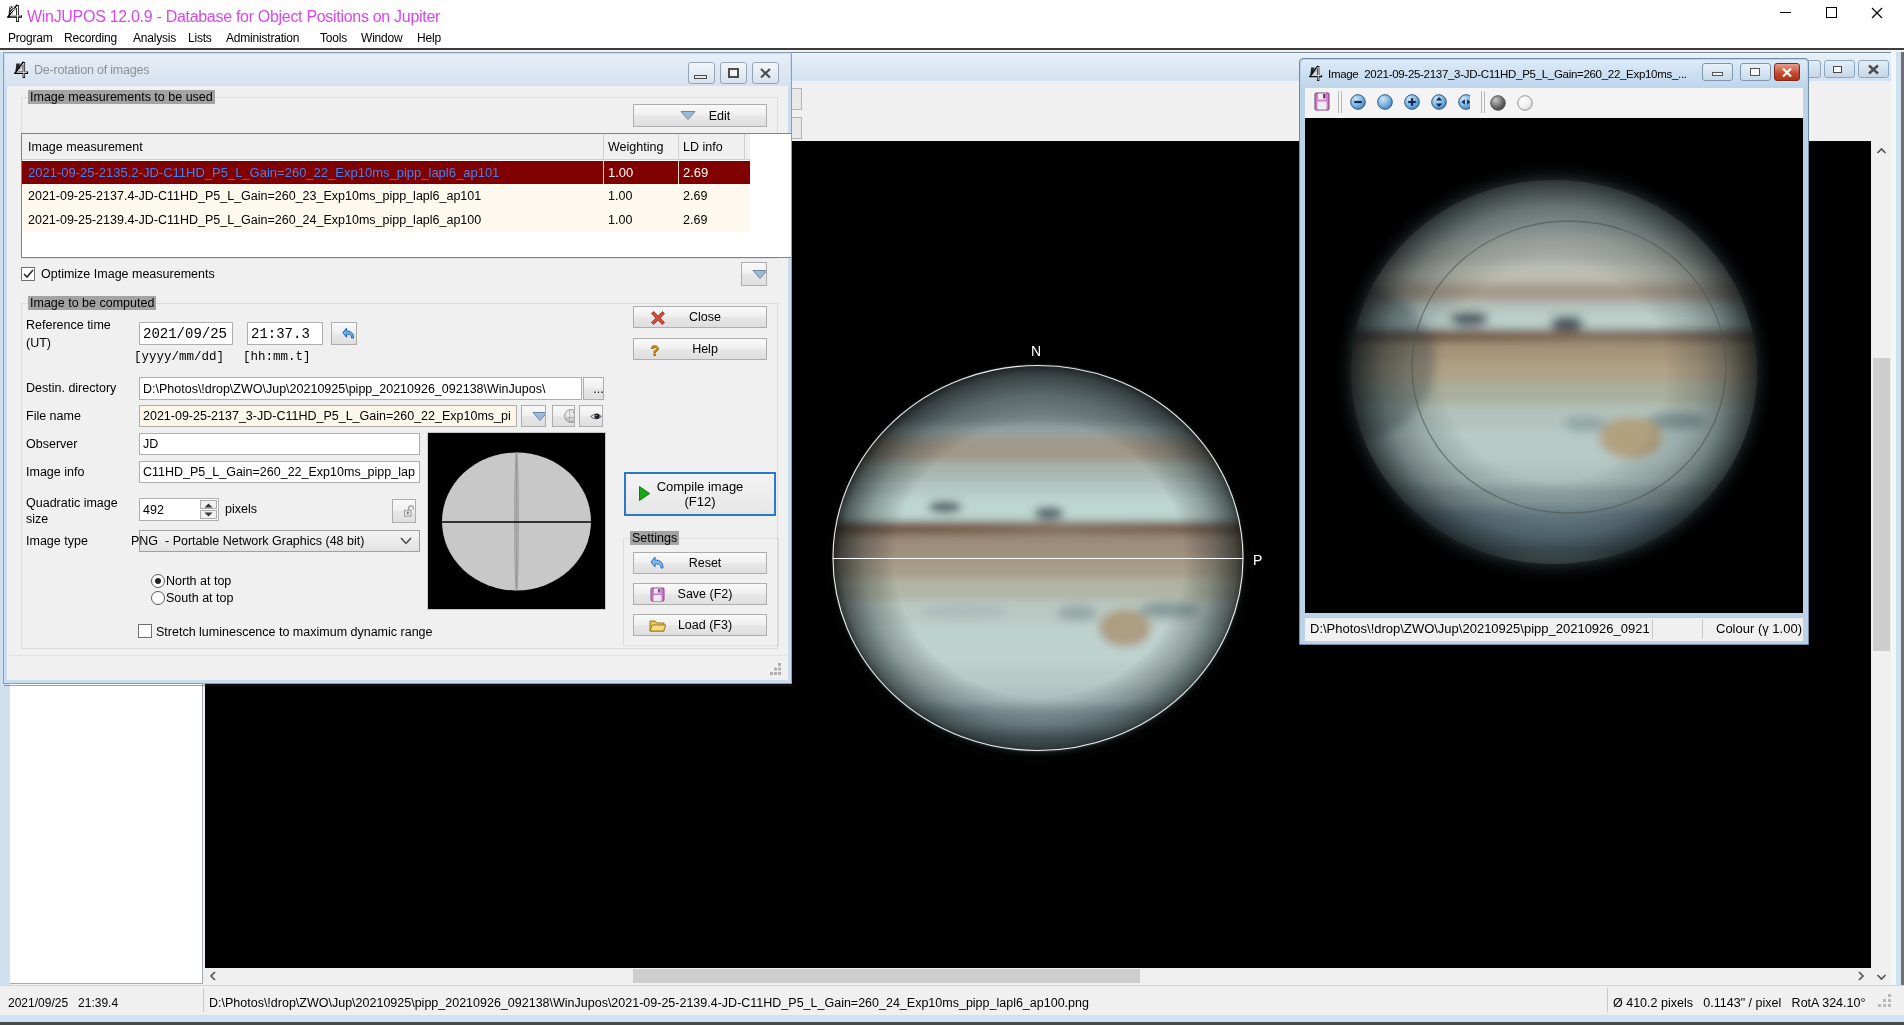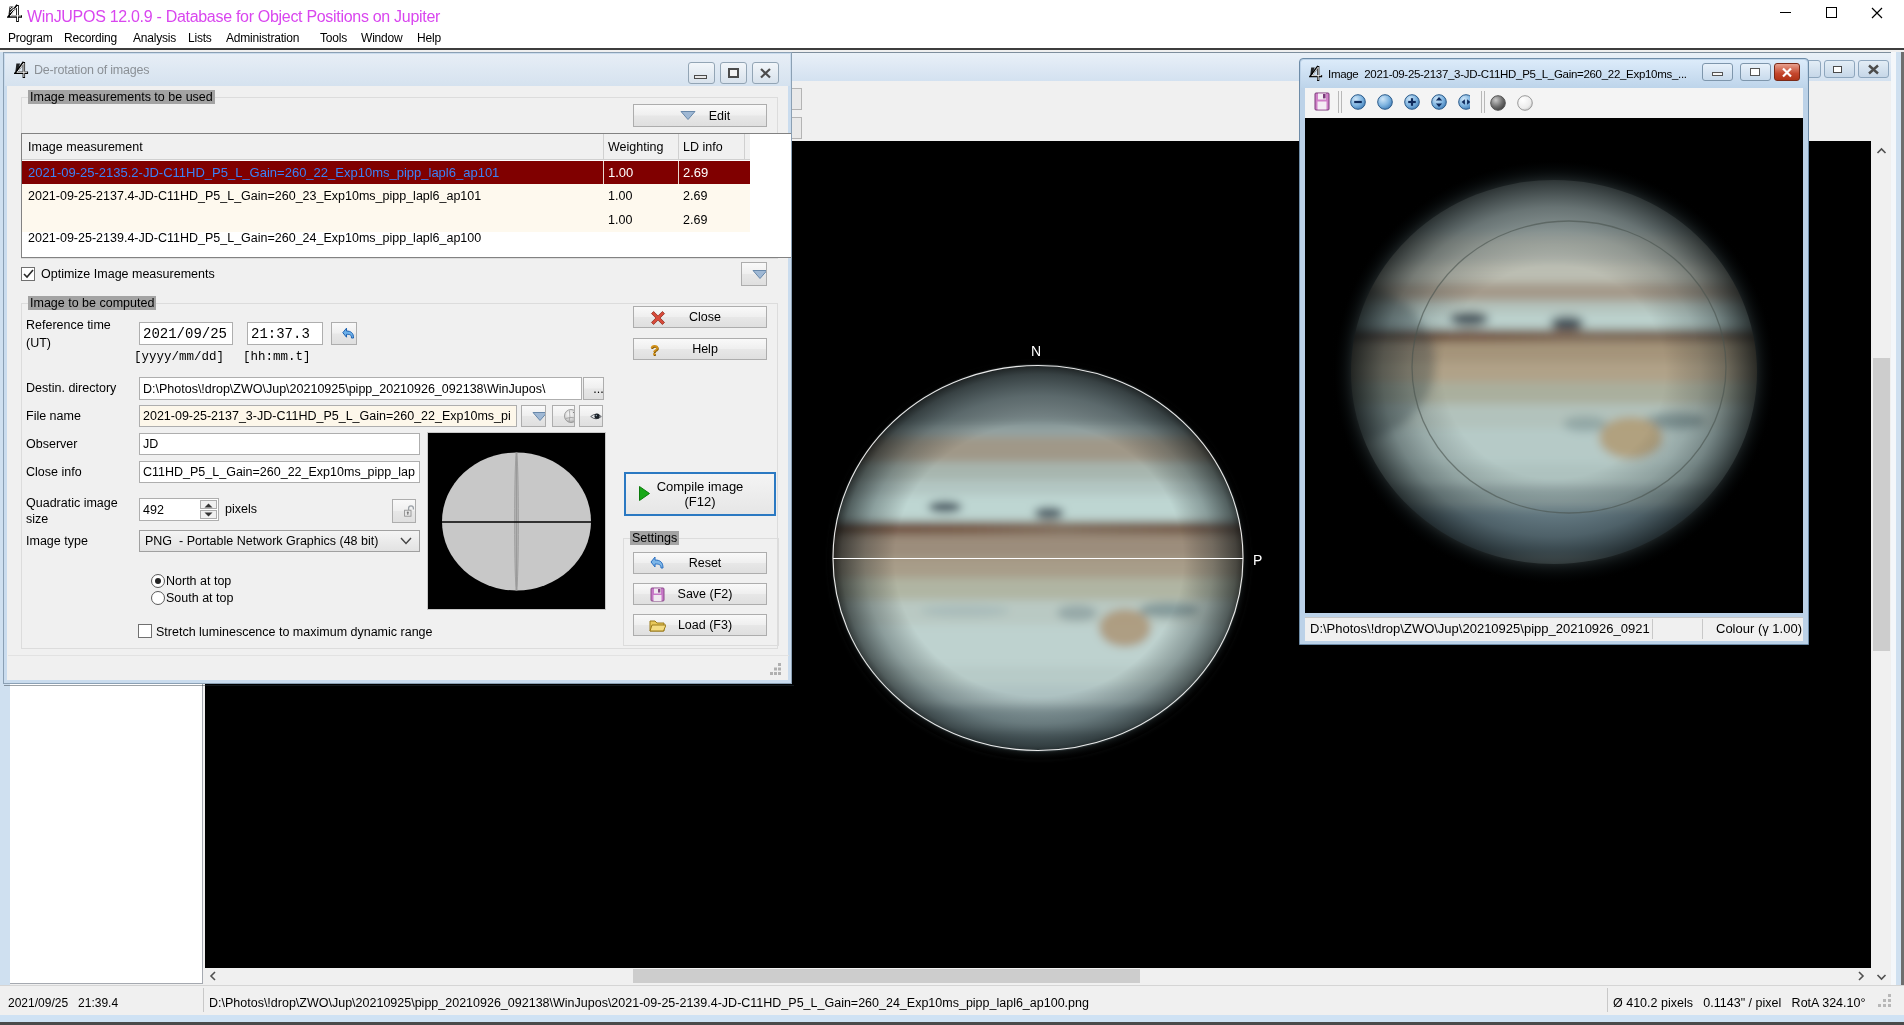--- a/index.html
+++ b/index.html
@@ -208,21 +208,21 @@
     <div class="abs" style="left:6px;top:31px;font-size:13px;color:#3b82f6;">2021-09-25-2135.2-JD-C11HD_P5_L_Gain=260_22_Exp10ms_pipp_lapl6_ap101</div>
     <div class="abs" style="left:586px;top:31px;font-size:13px;color:#fff;">1.00</div>
     <div class="abs" style="left:661px;top:31px;font-size:13px;color:#fff;">2.69</div>
     <div class="abs" style="left:581px;top:27px;width:1px;height:23px;background:#e8d8d0;"></div>
     <div class="abs" style="left:656px;top:27px;width:1px;height:23px;background:#e8d8d0;"></div>
     <div class="abs" style="left:0;top:50px;width:728px;height:24px;background:#fef9ee;"></div>
     <div class="abs t13" style="left:6px;top:55px;">2021-09-25-2137.4-JD-C11HD_P5_L_Gain=260_23_Exp10ms_pipp_lapl6_ap101</div>
     <div class="abs t13" style="left:586px;top:55px;">1.00</div>
     <div class="abs t13" style="left:661px;top:55px;">2.69</div>
     <div class="abs" style="left:0;top:74px;width:728px;height:24px;background:#fef9ee;"></div>
-    <div class="abs t13" style="left:6px;top:97px;">2021-09-25-2139.4-JD-C11HD_P5_L_Gain=260_24_Exp10ms_pipp_lapl6_ap100</div>
+    <div class="abs t13" style="left:6px;top:79px;">2021-09-25-2139.4-JD-C11HD_P5_L_Gain=260_24_Exp10ms_pipp_lapl6_ap100</div>
     <div class="abs t13" style="left:586px;top:79px;">1.00</div>
     <div class="abs t13" style="left:661px;top:79px;">2.69</div>
   </div>
 
   <div class="abs" style="left:17px;top:214px;width:14px;height:14px;background:#fff;border:1px solid #707070;"></div>
   <svg class="abs" style="left:19px;top:216px;" width="11" height="10">
       <path d="M1 5 L4 8 L10 1" stroke="#2a2a2a" stroke-width="1.6" fill="none"></path>
     </svg>
   <div class="abs t13" style="left:37px;top:214px;">Optimize Image measurements</div>
   <div class="btn" style="left:737px;top:209px;width:26px;height:24px;">
@@ -274,21 +274,21 @@
   <div class="btn" style="left:575px;top:352px;width:24px;height:22px;">
       <svg width="17" height="13" viewBox="0 0 17 13">
         <path d="M1 6.5 Q8.5 0 16 6.5 Q8.5 13 1 6.5 Z" fill="#e8eaec" stroke="#4a4e54" stroke-width="1.3"></path>
         <circle cx="10" cy="6" r="3.6" fill="#1a2026"></circle>
         <circle cx="9" cy="5" r="1" fill="#9ab"></circle>
       </svg>
     </div>
 
   <div class="lbl" style="left:22px;top:384px;">Observer</div>
   <div class="field" style="left:135px;top:380px;width:281px;height:22px;">JD</div>
-  <div class="lbl" style="left:22px;top:412px;">Close info</div>
+  <div class="lbl" style="left:22px;top:412px;">Image info</div>
   <div class="field" style="left:135px;top:408px;width:281px;height:22px;">C11HD_P5_L_Gain=260_22_Exp10ms_pipp_lap</div>
 
   <div class="lbl" style="left:22px;top:443px;">Quadratic image</div>
   <div class="lbl" style="left:22px;top:459px;">size</div>
   <div class="field" style="left:135px;top:445px;width:80px;height:23px;">492</div>
   <div class="abs" style="left:196px;top:447px;width:17px;height:9px;background:#f0f0f0;border:1px solid #acacac;"></div>
   <div class="abs" style="left:196px;top:457px;width:17px;height:9px;background:#f0f0f0;border:1px solid #acacac;"></div>
   <svg class="abs" style="left:200px;top:450px;" width="9" height="5">
       <path d="M0.5 4.5 L4.5 0.5 L8.5 4.5 Z" fill="#333"></path>
     </svg>
@@ -300,21 +300,21 @@
       <svg width="15" height="16" viewBox="0 0 15 16">
         <path d="M7 7 V4.5 a3 3 0 0 1 6 0 v1.5" fill="none" stroke="#9aa0a6" stroke-width="1.6"></path>
         <rect x="2" y="7" width="8" height="7.5" fill="#e6e6e6" stroke="#8a8a8a"></rect>
         <circle cx="6" cy="10" r="1.3" fill="#777"></circle>
         <rect x="5.5" y="10" width="1.1" height="3" fill="#777"></rect>
       </svg>
     </div>
 
   <div class="lbl" style="left:22px;top:481px;">Image type</div>
   <div class="abs" style="left:135px;top:477px;width:281px;height:22px;background:linear-gradient(#f4f4f4,#e2e2e2);border:1px solid #a0a0a0;"></div>
-  <div class="lbl" style="left:141px;top:481px;">PNG&nbsp; - Portable Network Graphics (48 bit)</div>
+  <div class="lbl" style="left:127px;top:481px;">PNG&nbsp; - Portable Network Graphics (48 bit)</div>
   <svg class="abs" style="left:396px;top:484px;" width="12" height="8">
       <path d="M1 1 L6 6.5 L11 1" stroke="#444" stroke-width="1.4" fill="none"></path>
     </svg>
 
   <div class="abs" style="left:147px;top:521px;width:14px;height:14px;border:1px solid #5a5a5a;border-radius:50%;background:#fff;"></div>
   <div class="abs" style="left:151px;top:525px;width:6px;height:6px;border-radius:50%;background:#222;"></div>
   <div class="lbl" style="left:162px;top:521px;">North at top</div>
   <div class="abs" style="left:147px;top:538px;width:14px;height:14px;border:1px solid #5a5a5a;border-radius:50%;background:#fff;"></div>
   <div class="lbl" style="left:162px;top:538px;">South at top</div>
 

